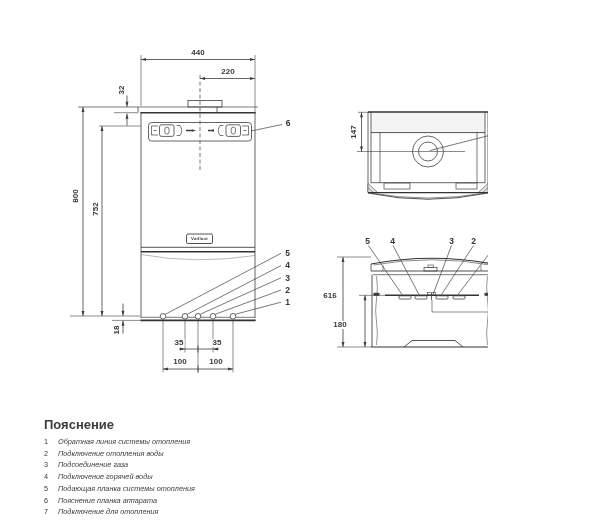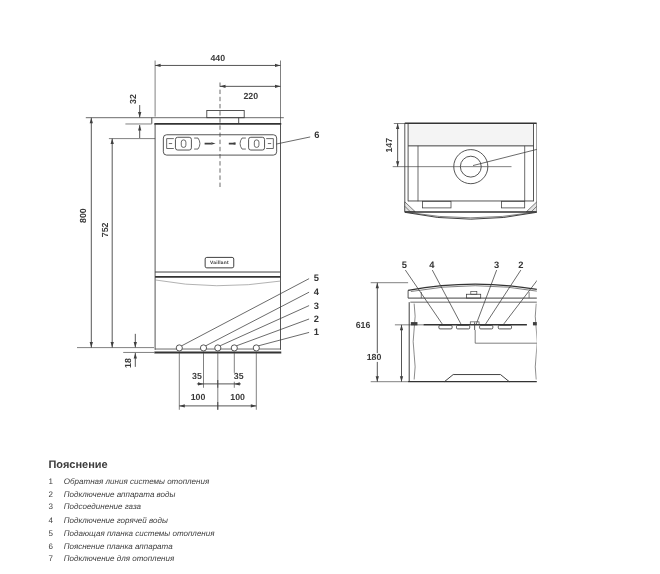--- a/index.html
+++ b/index.html
@@ -9,21 +9,21 @@
   .dim{position:absolute;font:700 8px "Liberation Sans",sans-serif;color:#3a3a3a;
        background:#fff;padding:0 1px;white-space:nowrap;
        transform:translate(-50%,-50%);line-height:1;}
   .dim.rot{transform:translate(-50%,-50%) rotate(-90deg);}
   .callout{position:absolute;font:700 8.5px "Liberation Sans",sans-serif;color:#353535;
        transform:translate(-50%,-50%);line-height:1;white-space:nowrap;}
   .logo{position:absolute;font:700 4.4px "Liberation Sans",sans-serif;color:#3a3a3a;
        transform:translate(-50%,-50%);letter-spacing:.2px;line-height:1;}
   .legend{position:absolute;left:44px;top:417px;width:260px;
        font:400 7.3px "Liberation Sans",sans-serif;color:#3c3c3c;}
-  .legend-title{font-weight:700;font-size:10px;margin-bottom:4px;}
+  .legend-title{font-weight:700;font-size:13px;margin-bottom:4px;}
   .legend-row{display:flex;line-height:11.7px;}
   .legend-num{width:14px;flex:0 0 14px;}
   .legend-label{flex:1;font-style:italic;}
 </style>
 </head>
 <body>
 
 <div class="stage">
 
   <svg class="art" width="600" height="522" viewBox="0 0 600 522">
@@ -163,21 +163,21 @@
                M213,349 l5,-1.5 v3 z M210,130.5 l4,-1.2 v2.4 z"></path>
 
       <path d="M255,59.5 l-5,-1.5 v3 z M255,78.5 l-5,-1.5 v3 z M233,369 l-5,-1.5 v3 z
                M185,349 l-5,-1.5 v3 z M196,130.5 l-4,-1.2 v2.4 z"></path>
 
       <path d="M197.6,345.5 h0.8 v7 h-0.8 z M197.6,365.5 h0.8 v7 h-0.8 z"></path>
     </g>
   </svg>
 
   <span class="dim" style="left:198px;top:53px">440</span>
-  <span class="dim" style="left:228px;top:88px">220</span>
+  <span class="dim" style="left:228px;top:72px">220</span>
   <span class="dim rot" style="left:121.5px;top:90px">32</span>
   <span class="dim rot" style="left:76px;top:196px">800</span>
   <span class="dim rot" style="left:96px;top:209px">752</span>
   <span class="dim rot" style="left:117px;top:330px">18</span>
   <span class="dim" style="left:179px;top:343px">35</span>
   <span class="dim" style="left:217px;top:343px">35</span>
   <span class="dim" style="left:180px;top:362px">100</span>
   <span class="dim" style="left:216px;top:362px">100</span>
   <span class="callout" style="left:288px;top:122.5px">6</span>
   <span class="callout" style="left:287.5px;top:253px">5</span>
@@ -200,21 +200,21 @@
   <span class="dim" style="left:510.5px;top:326px">150</span>
 
   <div class="legend">
     <div class="legend-title">Пояснение</div>
     <div class="legend-row">
       <span class="legend-num">1</span>
       <span class="legend-label">Обратная линия системы отопления</span>
     </div>
     <div class="legend-row">
       <span class="legend-num">2</span>
-      <span class="legend-label">Подключение аппарата воды</span>
+      <span class="legend-label">Подключение отопления воды</span>
     </div>
     <div class="legend-row">
       <span class="legend-num">3</span>
       <span class="legend-label">Подсоединение газа</span>
     </div>
     <div class="legend-row">
       <span class="legend-num">4</span>
       <span class="legend-label">Подключение горячей воды</span>
     </div>
     <div class="legend-row">

